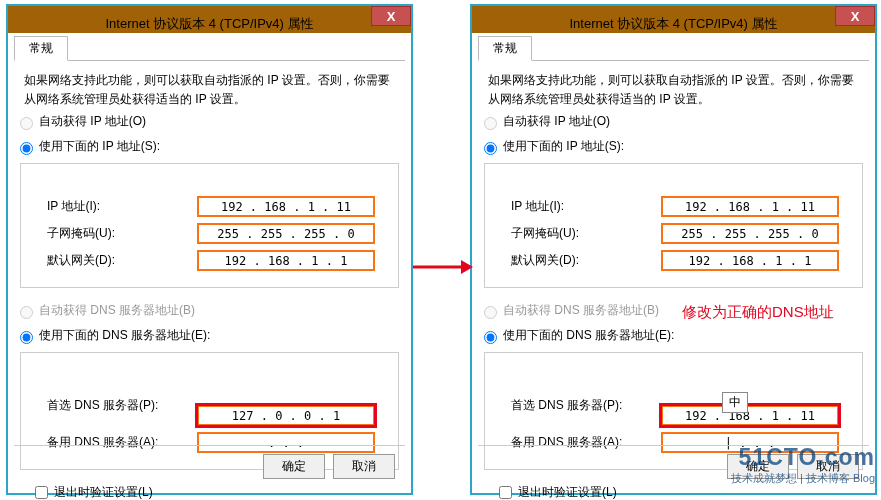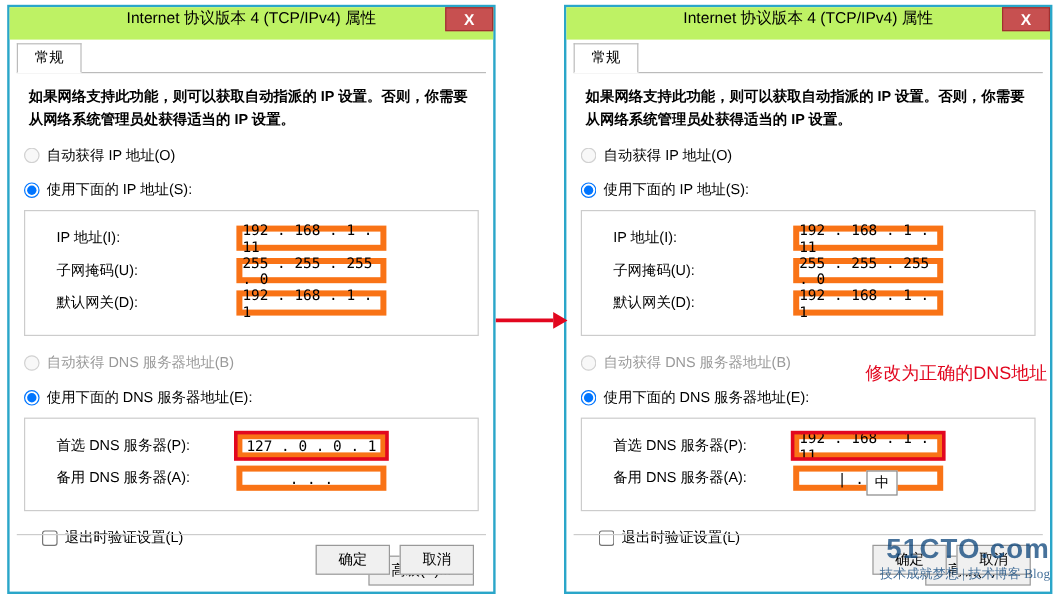--- a/index.html
+++ b/index.html
@@ -15,25 +15,25 @@
   .dialog {
     position: absolute;
     width: 407px;
     border: 2px solid #2aa6c9;
     background: #fff;
   }
   .dialog.left { left: 6px; top: 4px; height: 491px; }
   .dialog.right { left: 470px; top: 4px; height: 491px; }
 
   .titlebar {
-    background: #bef264;
+    background: #a16207;
     color: #000;
     height: 27px;
     display: flex;
-    align-items: flex-start;
+    align-items: flex-end;
     position: relative;
     font-size: 13px;
   }
   .titlebar .title { flex:1; text-align:center; }
   .closebtn {
     position: absolute; right: 0; top: 0;
     width: 40px; height: 20px;
     background: #c75050;
     border: 1px solid #a03030;
     color: #fff;
@@ -55,46 +55,46 @@
     background: #fff;
     padding: 3px 14px;
     font-size: 12px;
     cursor: pointer;
     text-align: right;
   }
 
   .inner {
     margin: 8px 12px 0 12px;
   }
-  .desc { margin: 10px 4px 4px 4px; line-height: 1.6; font-weight: bold; }
+  .desc { margin: 10px 4px 4px 4px; line-height: 1.6; }
 
   .group {
     border: 1px solid #ccc;
-    padding: 6px 10px 10px 10px;
+    padding: 26px 10px 10px 10px;
     margin-bottom: 14px;
   }
-  .radio-row { margin: 12px 0 8px 0; display:flex; align-items:center; }
+  .radio-row { margin: 0 0 8px 0; display:flex; align-items:flex-end; }
   .radio-row input { margin-right:6px; }
 
   .fieldrow {
     display:flex; align-items:center;
     margin: 6px 0;
     padding-left: 16px;
   }
   .fieldrow .lbl { width: 150px; }
   .ipbox {
-    border:5px solid #f97316;
-    width:125px; height:21px;
+    border:2px solid #f97316;
+    width:178px; height:21px;
     display:flex; align-items:center; justify-content:center;
     font-family:"SimSun",monospace;
     font-size:12px;
     background:#fff;
     letter-spacing:0;
   }
-  .highlight { outline:3px solid #e2071f; outline-offset:-1px; }
+  .highlight { outline:3px solid #e2071f; outline-offset:-1px;margin-top:20px; }
 
   .checkrow { margin: 6px 15px; display:flex; align-items:center; }
   .checkrow input { margin-right:6px; }
   .advbtn-row { display:flex; justify-content:flex-end; margin: 0 4px 8px 0; }
   .btn {
     border:1px solid #999;
     background:#f0f0f0;
     padding:3px 18px;
     font-size:12px;
     cursor:pointer;
@@ -130,21 +130,21 @@
 
   .watermark {
     position:absolute;
     right:6px; bottom:14px;
     color:rgba(10,67,121,.75);
     font-family:Arial,sans-serif;
     text-align:right;
     pointer-events:none;
   }
   .watermark .big { font-size:23px; font-weight:bold; letter-spacing:1px; }
-  .watermark .sm { font-size:11px;font-family:Liberation Serif, serif; }
+  .watermark .sm { font-size:11px; }
 </style>
 </head>
 <body>
 
 <div class="dialog left">
   <div class="titlebar">
     <span class="title">Internet 协议版本 4 (TCP/IPv4) 属性</span>
     <div class="closebtn">
         <span>X</span>
       </div>
@@ -271,21 +271,21 @@
       <span>退出时验证设置(L)</span>
     </div>
     <div class="advbtn-row">
       <button class="btn">高级(V)...</button>
     </div>
   </div>
   <div class="footer">
     <button class="btn">确定</button>
     <button class="btn">取消</button>
   </div>
-  <div class="note-red" style="left:210px; top:296px;margin-left:39px;">修改为正确的DNS地址</div>
+  <div class="note-red" style="left:210px; top:296px;">修改为正确的DNS地址</div>
   <div class="ime" style="left:250px; top:386px;">中</div>
 </div>
 
 <svg class="arrow" viewBox="0 0 60 30">
   <line x1="0" y1="15" x2="48" y2="15" stroke="#e2071f" stroke-width="3"></line>
   <polygon points="48,8 60,15 48,22" fill="#e2071f"></polygon>
 </svg>
 
 <div class="watermark">
   <div class="big">51CTO.com</div>

